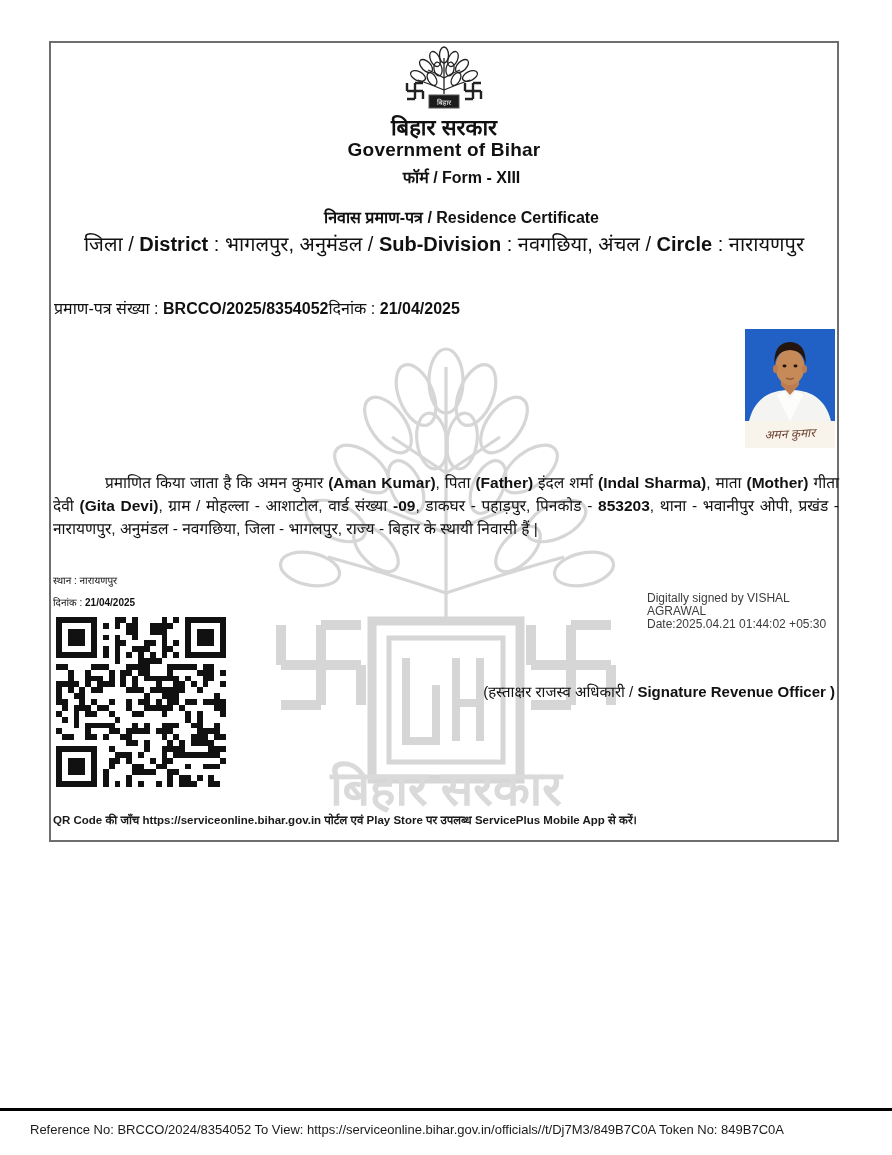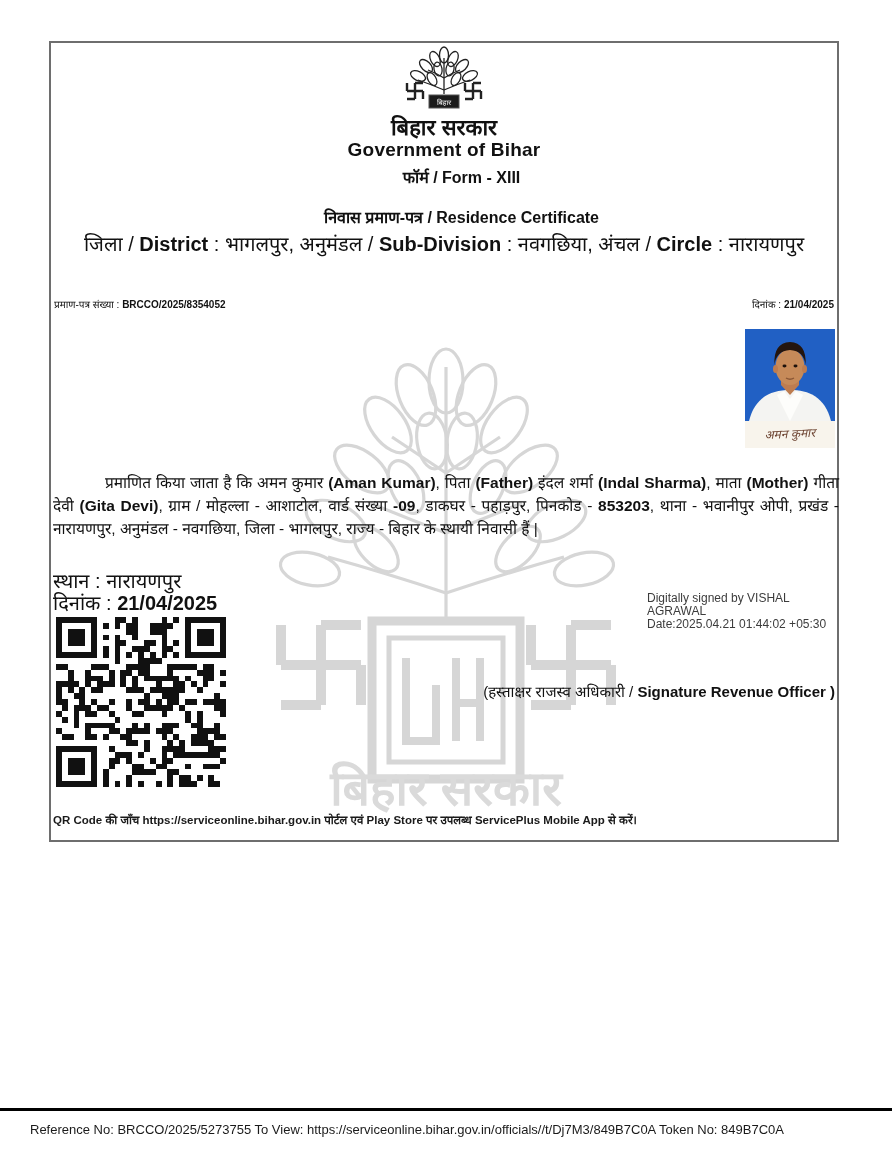--- a/index.html
+++ b/index.html
@@ -15,25 +15,25 @@
   .abs { position:absolute; }
   .ctr { left:0; right:0; text-align:center; }
   .wm-svg { position:absolute; left:215px; top:290px; width:360px; height:480px; z-index:0; }
   .content { position:relative; z-index:1; }
   .hdr-logo { top:3px; left:0; right:0; display:flex; justify-content:center; }
   .org-hi   { top:68px;  font-size:22px; font-weight:bold; }
   .org-en   { top:96px;  font-size:19px; font-weight:bold; letter-spacing:.2px; }
   .form-ln  { top:123px; font-size:16px; font-weight:bold;padding-left:35px; }
   .cert-ttl { top:163px; font-size:16px; font-weight:bold;margin-left:35px; }
   .dist-ln  { top:187px; font-size:20px; }
-  .meta-row { top:254px; left:3px; right:3px; font-size:10px; display:flex; justify-content:space-between; }
+  .meta-row { top:254px; left:3px; right:3px; font-size:16px; display:flex; justify-content:flex-start; }
   .photo    { left:694px; top:286px; width:90px; height:119px; }
   .para     { left:2px; top:428px; width:786px; font-size:15.5px; line-height:23px;
               text-align:justify; text-indent:52px; }
-  .place    { left:2px; top:527px; font-size:20px; line-height:22px; }
+  .place    { left:2px; top:527px; font-size:10px; line-height:22px; }
   .digsig   { left:596px; top:549px; font-size:12px; line-height:13px; color:#3c3c3c; }
   .qr-wrap  { left:5px; top:574px; width:170px; height:170px; background:#fff; }
   .officer  { right:2px; top:638px; font-size:15px; text-align:right; }
   .notes    { left:2px; top:769px; font-size:11.5px; line-height:17.5px; font-weight:bold; color:#1a1a1a; }
   .seg-b { font-weight:bold; }
   .footer-bar  { position:absolute; left:0; top:1108px; width:892px; height:3px; background:#000; }
   .footer-text { position:absolute; left:30px; top:1122px; font-size:13px; color:#1a1a1a; }
   .wm-text { font-weight:bold; }
 </style>
 </head>
@@ -169,15 +169,15 @@
       <div class="abs officer"><span>(हस्ताक्षर राजस्व अधिकारी / </span><span class="seg-b">Signature Revenue Officer )</span></div>
 
       <div class="abs notes">
         <div>QR Code की जाँच https://serviceonline.bihar.gov.in पोर्टल एवं Play Store पर उपलब्ध ServicePlus Mobile App से करें।</div>
       </div>
 
     </div>
   </div>
 
   <div class="footer-bar"></div>
-  <div class="footer-text">Reference No: BRCCO/2025/5273755 To View: https://serviceonline.bihar.gov.in/officials//t/Dj7M3/849B7C0A Token No: 849B7C0A</div>
+  <div class="footer-text">Reference No: BRCCO/2024/8354052 To View: https://serviceonline.bihar.gov.in/officials//t/Dj7M3/849B7C0A Token No: 849B7C0A</div>
 
 </div>
 
 </body></html>

